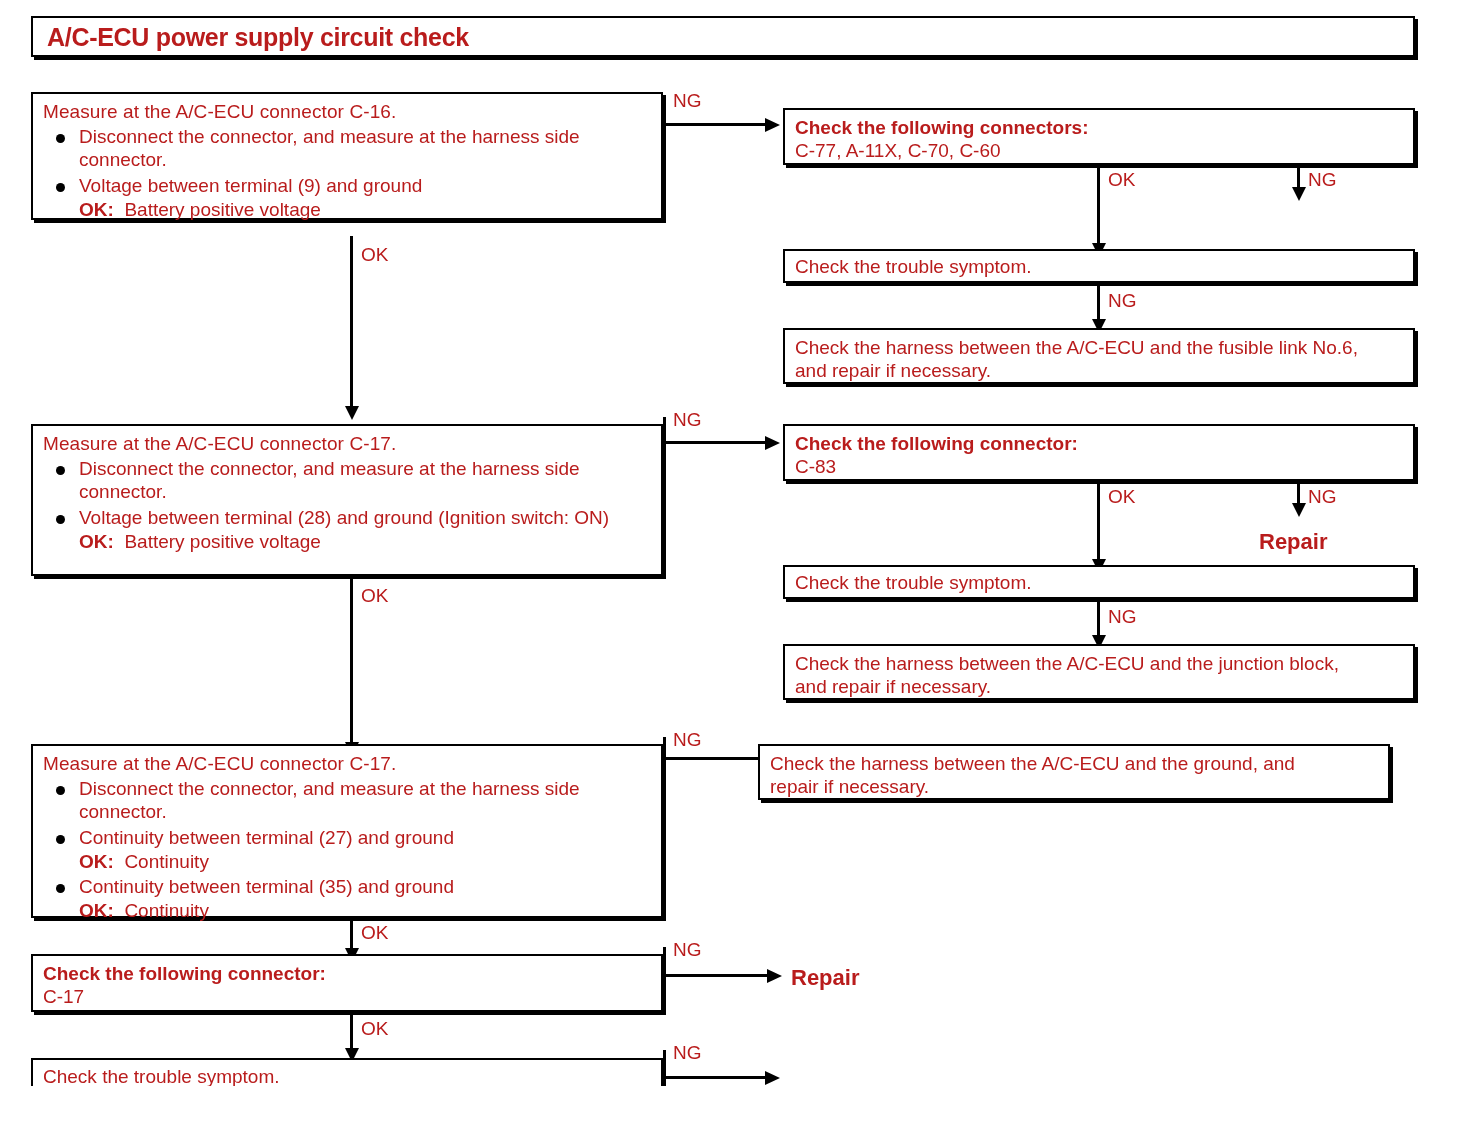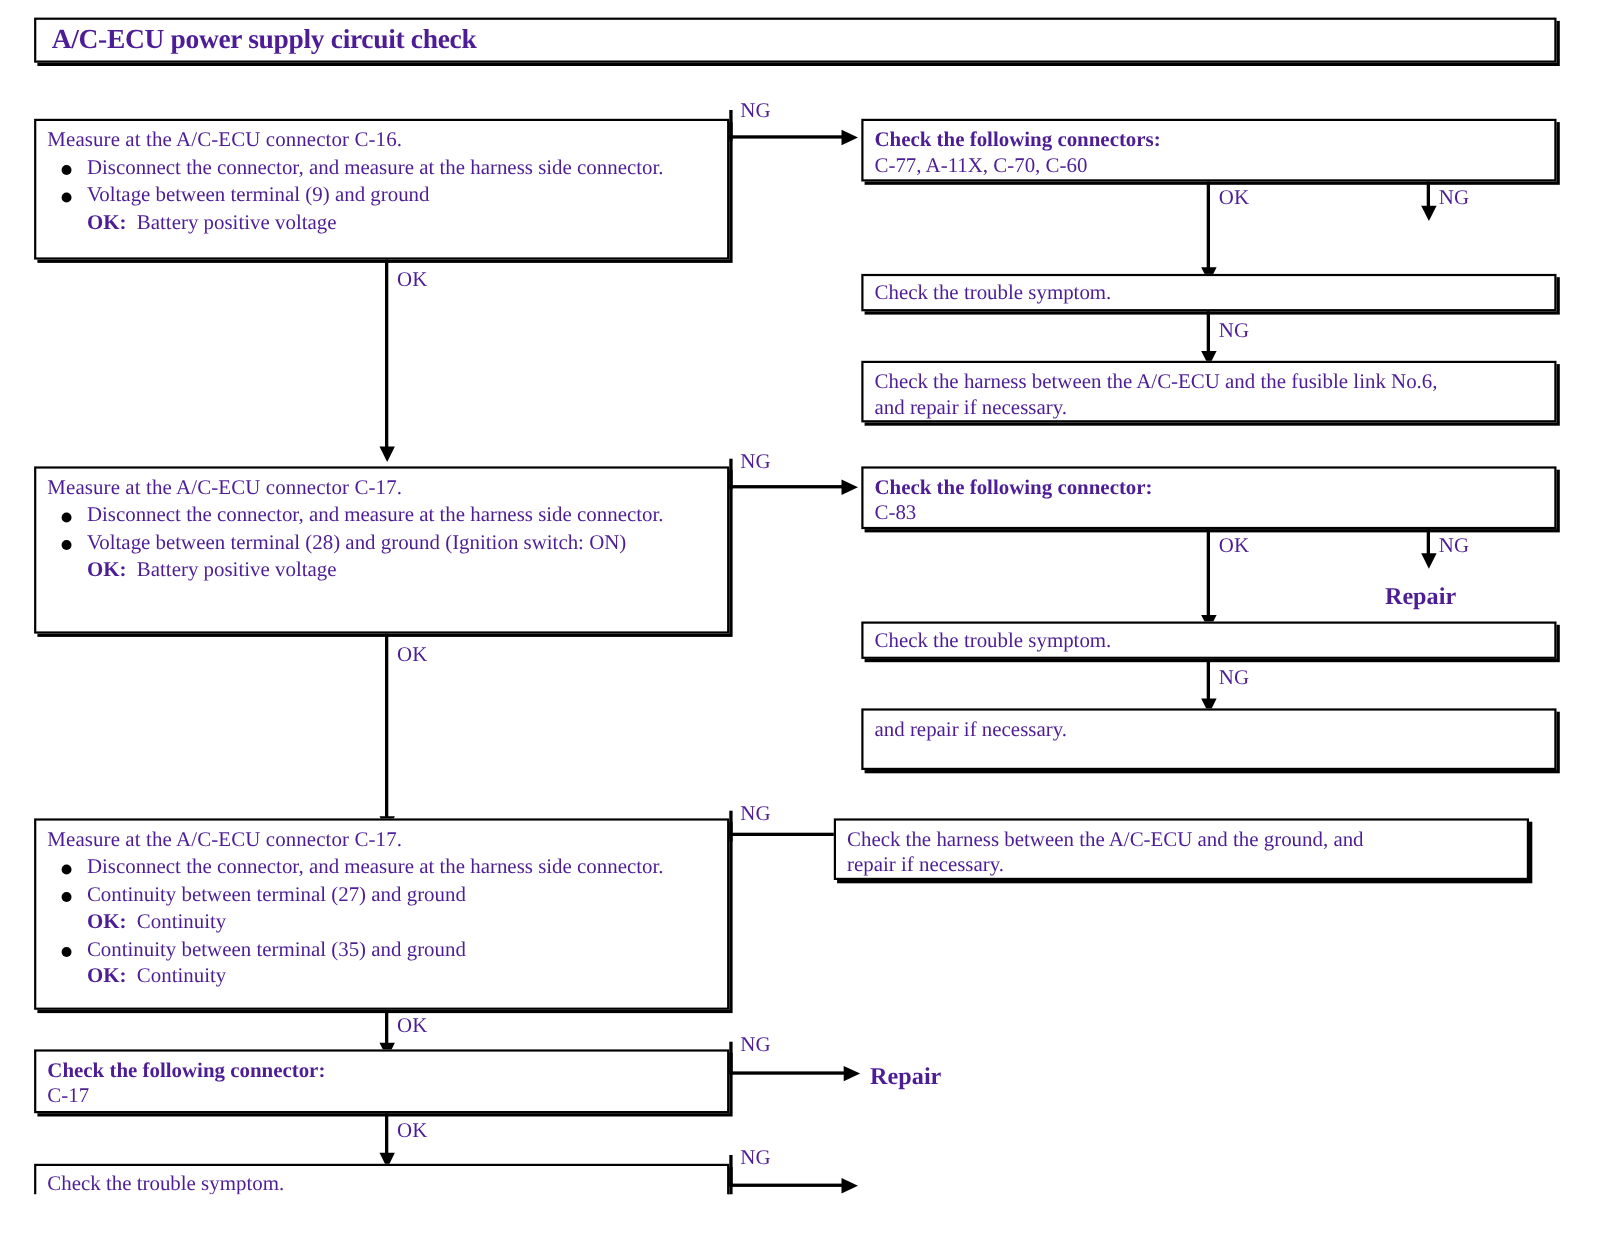--- a/index.html
+++ b/index.html
@@ -5,22 +5,22 @@
   html, body {
     margin: 0;
     padding: 0;
     background: #ffffff;
   }
   #page {
     position: relative;
     width: 1472px;
     height: 1086px;
     background: #ffffff;
-    font-family: Liberation Serif, serif;
-    color: #4c1d95;
+    font-family: Liberation Sans, sans-serif;
+    color: #b91c1c;
     overflow: hidden;
   }
 
   
   .title-bar {
     position: absolute;
     left: 31px;
     top: 16px;
     width: 1384px;
     height: 41px;
@@ -129,21 +129,21 @@
 </style>
 </head>
 <body>
 
 <div id="page">
 
   <div class="title-bar">
     <div class="title-text">A/C-ECU power supply circuit check</div>
   </div>
 
-  <div class="box" style="left:31px; top:108px; width:632px; height:128px;">
+  <div class="box" style="left:31px; top:92px; width:632px; height:128px;">
     <div class="inner">
       <div class="lead">Measure at the A/C-ECU connector C-16.</div>
       <ul class="blist">
         <li>Disconnect the connector, and measure at the harness side connector.</li>
         <li>
           <span>Voltage between terminal (9) and ground</span>
           <span class="okline"><b>OK:</b>&nbsp; <span>Battery positive voltage</span></span>
         </li>
       </ul>
     </div>
@@ -234,20 +234,21 @@
       <div>Check the trouble symptom.</div>
     </div>
   </div>
 
   <div class="vline" style="left:1097px; top:599px; height:42px;"></div>
   <div class="arr-down" style="left:1092px; top:635px;"></div>
   <div class="lbl" style="left:1108px; top:607px;">NG</div>
 
   <div class="box" style="left:783px; top:644px; width:632px; height:56px;">
     <div class="inner" style="padding-right:0;">
+      <div style="white-space:nowrap;">Check the harness between the A/C-ECU and the junction block,</div>
       <div>and repair if necessary.</div>
     </div>
   </div>
 
   <div class="box" style="left:31px; top:744px; width:632px; height:174px;">
     <div class="inner">
       <div class="lead">Measure at the A/C-ECU connector C-17.</div>
       <ul class="blist">
         <li>Disconnect the connector, and measure at the harness side connector.</li>
         <li>

